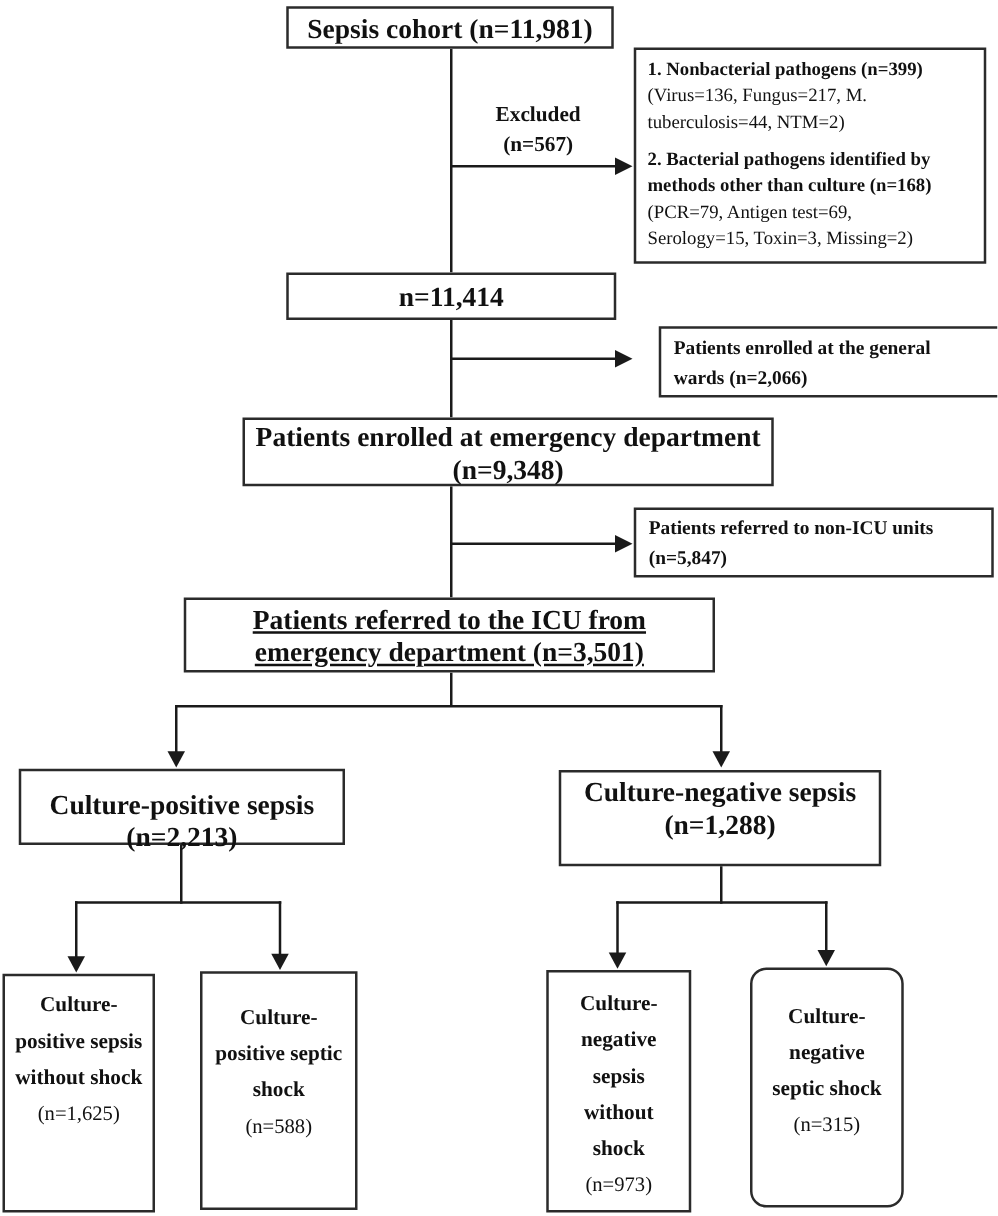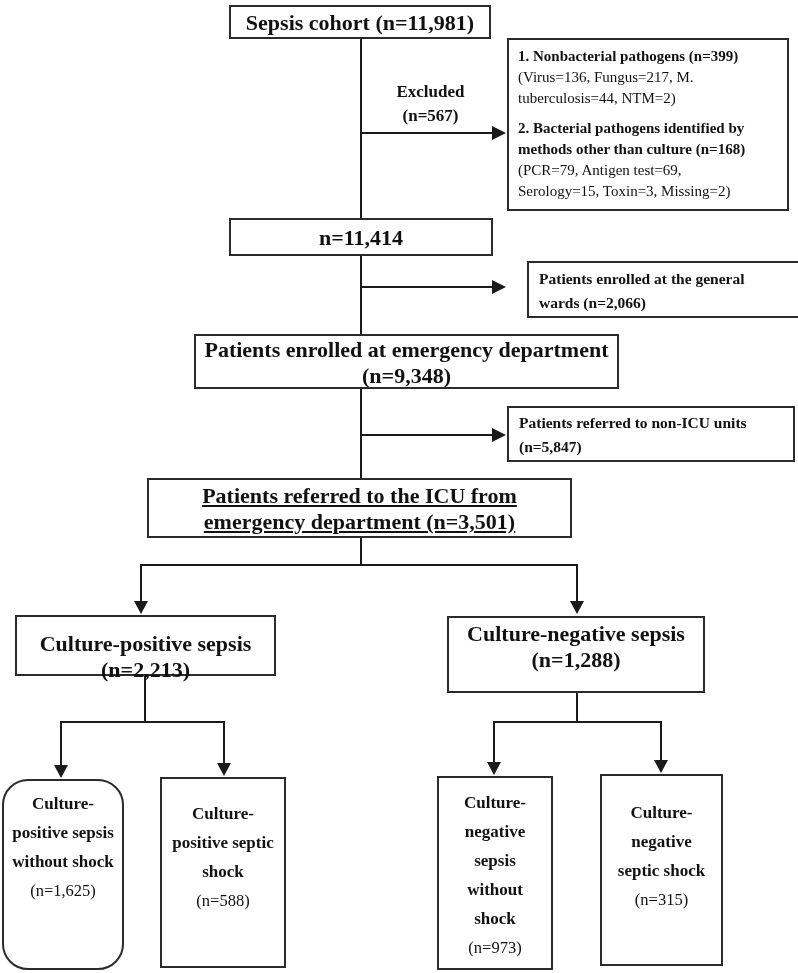--- a/index.html
+++ b/index.html
@@ -48,24 +48,24 @@
   
   #box-sepsis     { left: 229px; top: 5px;   width: 262px; height: 34px;  padding-top: 3px; line-height: 25px; }
   #box-exclusion  { left: 507px; top: 38px;  width: 282px; height: 173px; padding: 6px 8px 0 9px; }
   #box-n11414     { left: 229px; top: 218px; width: 264px; height: 38px;  padding-top: 5px; }
   #box-genwards   { left: 527px; top: 261px; width: 330px; height: 57px;  padding: 4px 0 0 10px; }
   #box-emergency  { left: 147px; top: 334px; width: 425px; height: 55px;  padding-top: 1px; margin-left: 47px; }
   #box-nonicu     { left: 507px; top: 406px; width: 288px; height: 56px;  padding: 3px 10px 0 10px; }
   #box-icu        { left: 147px; top: 478px; width: 425px; height: 60px;  padding-top: 3px; text-decoration: underline; }
   #box-cpos       { left: 15px;  top: 615px; width: 261px; height: 61px;  padding-top: 14px; }
   #box-cneg       { left: 447px; top: 616px; width: 258px; height: 77px;  padding-top: 3px; }
-  #box-cpos-ns    { left: 2px;   top: 779px; width: 122px; height: 191px; padding: 8px 8px 0 8px; border-radius: 26px; }
+  #box-cpos-ns    { left: 2px;   top: 779px; width: 122px; height: 191px; padding: 8px 8px 0 8px; }
   #box-cpos-sh    { left: 160px; top: 777px; width: 126px; height: 191px; padding: 20px 8px 0 8px; }
   #box-cneg-ns    { left: 437px; top: 776px; width: 116px; height: 194px; padding: 10px 6px 0 6px; }
-  #box-cneg-sh    { left: 600px; top: 774px; width: 123px; height: 192px; padding: 22px 8px 0 8px; }
+  #box-cneg-sh    { left: 600px; top: 774px; width: 123px; height: 192px; padding: 22px 8px 0 8px; border-radius: 13px; }
 
   .tallbox { font-size: 17px; font-weight: bold; line-height: 29px; text-align: center; }
   .tallbox .count { font-weight: normal; font-size: 16.5px; }
 
   #label-excluded {
     position: absolute; left: 368px; top: 80px; width: 125px;
     text-align: center; font-size: 17px; font-weight: bold; line-height: 24px;
   }
 </style>
 </head>

